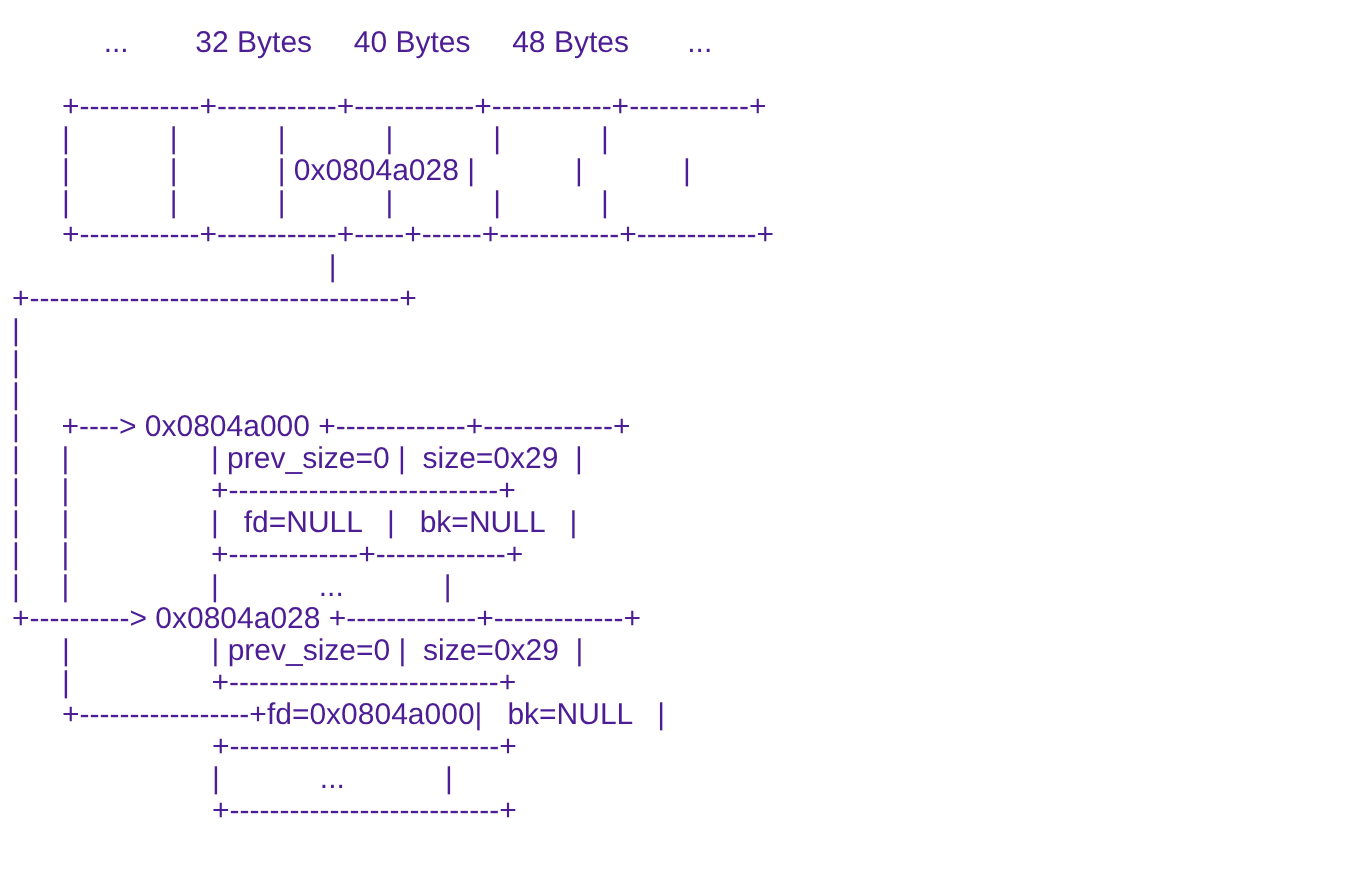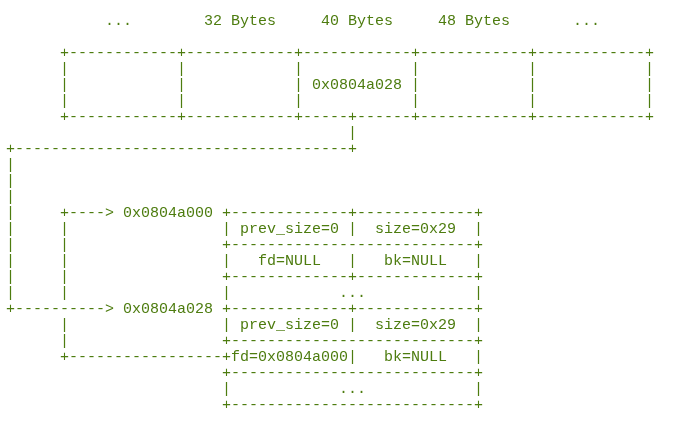--- a/index.html
+++ b/index.html
@@ -12,25 +12,25 @@
   }
   .canvas {
     position: relative;
     width: 680px;
     height: 436px;
     background: #ffffff;
   }
   pre.ascii {
     margin: 0;
     padding: 14px 0 0 6px;
-    font-family: Liberation Mono, monospace;
+    font-family: Liberation Sans, sans-serif;
     font-size: 15px;
     line-height: 16px;
     letter-spacing: 0;
-    color: #4d7c0f;
+    color: #4c1d95;
     background: #ffffff;
     white-space: pre;
   }
 </style>
 </head>
 <body>
 
 <div class="canvas">
   <pre class="ascii">           ...        32 Bytes     40 Bytes     48 Bytes       ...
 

